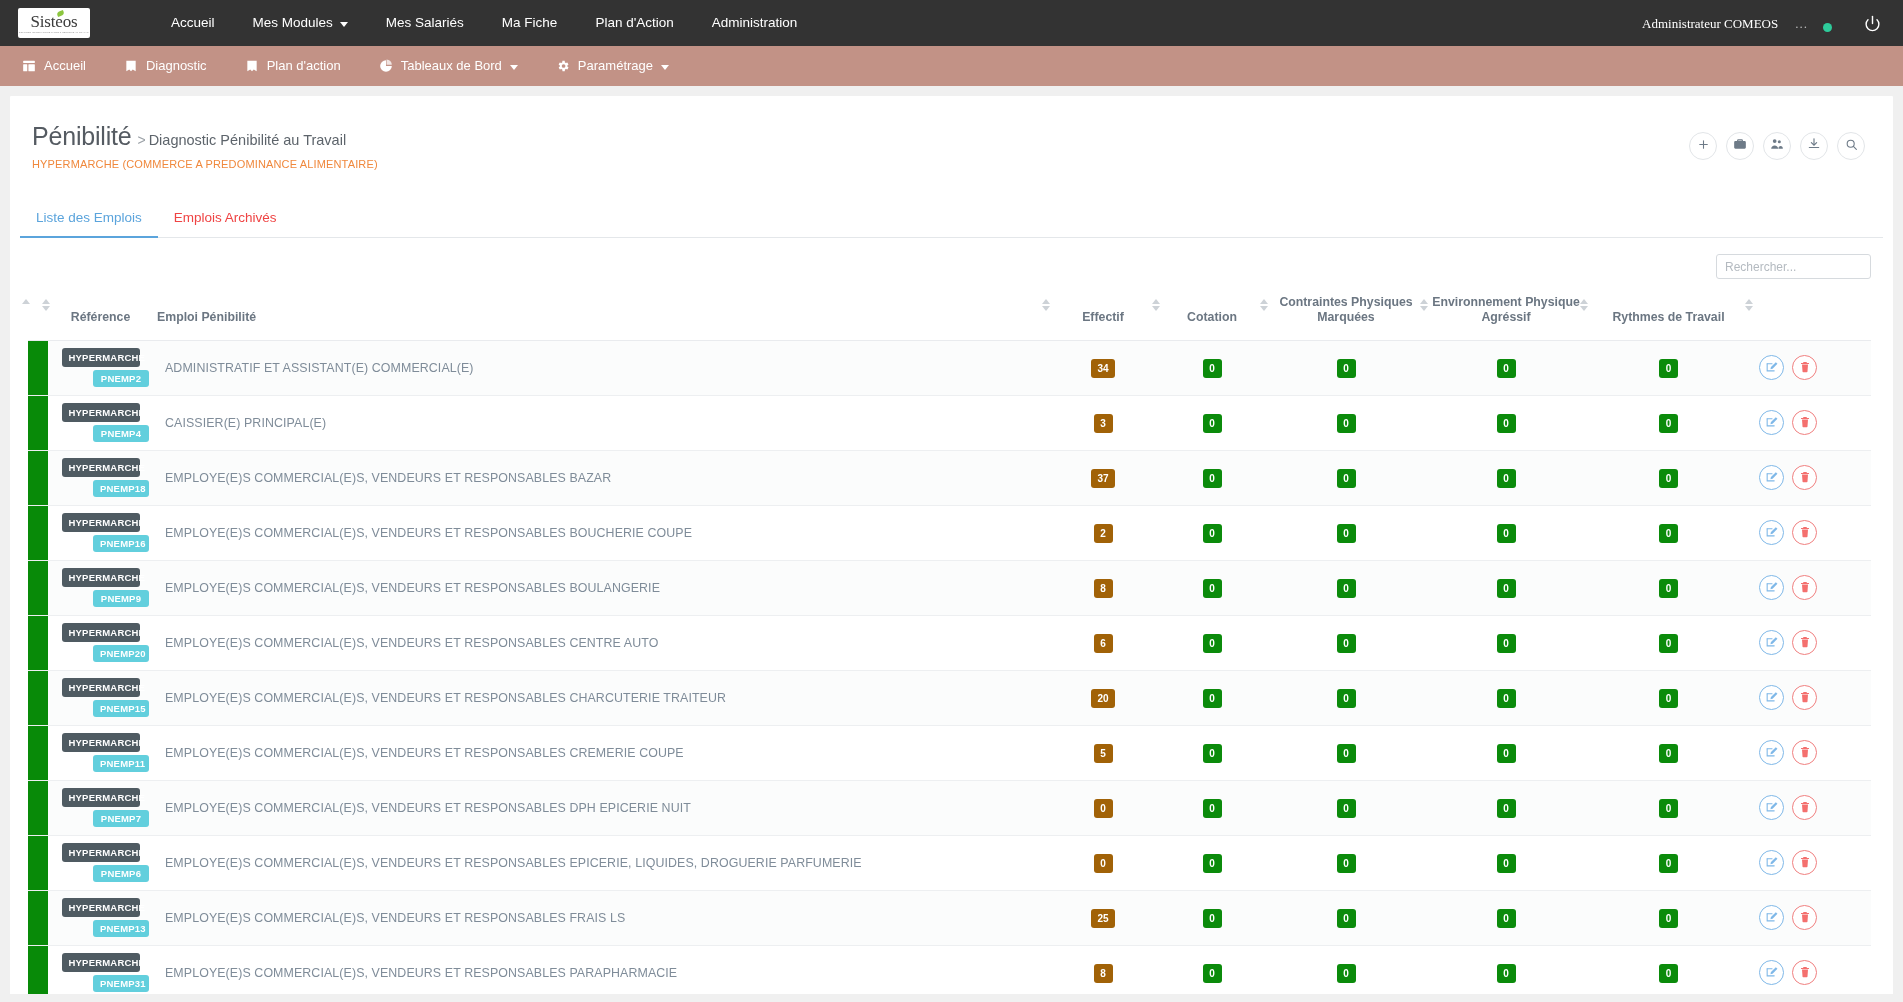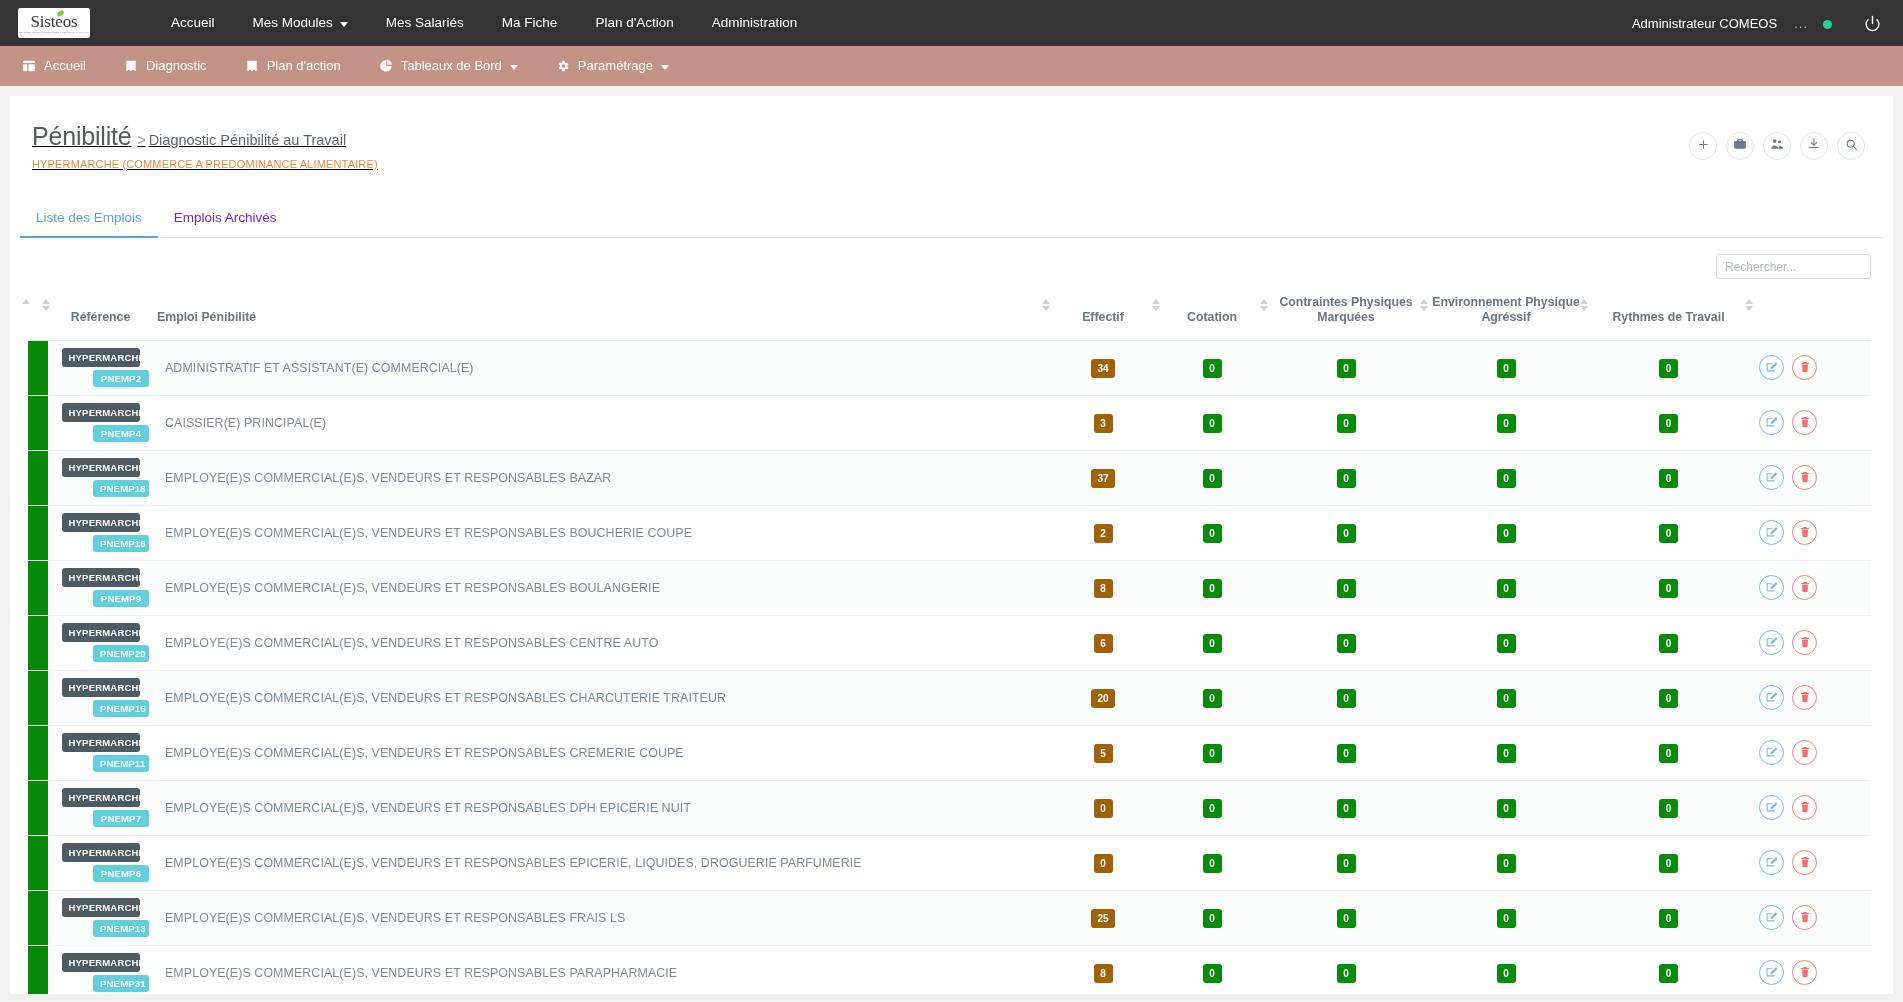--- a/index.html
+++ b/index.html
@@ -73,23 +73,24 @@
     display: inline-block;
     width: 0; height: 0;
     border-left: 4px solid transparent;
     border-right: 4px solid transparent;
     border-top: 5px solid #ffffff;
     margin-top: 2px;
   }
   .topnav-right {
     margin-left: auto;
     display: flex;
-    align-items: center;
+    align-items: flex-end;
     gap: 8px;
     padding-right: 4px;
+    font-family: Liberation Serif, serif;
   }
   .user-name { color: #ffffff; font-size: 13px; cursor: pointer; }
   .user-dots { color: #bbbbbb; font-size: 13px; margin-left: 9px; letter-spacing:1px; }
   .status-dot {
     width: 9px; height: 9px; border-radius: 50%;
     background: #2ecc9b; margin-left: 7px; margin-top: 3px;
   }
   .power-btn {
     margin-left: 24px;
     color: #ffffff;
@@ -131,21 +132,21 @@
     margin: 0 10px;
     min-height: 900px;
     position: relative;
     border-radius: 1px;
   }
   .card-head {
     display: flex;
     align-items: flex-start;
     padding: 26px 28px 0 22px;
   }
-  .title-block { flex: 1; text-decoration: underline; }
+  .title-block { flex: 1; }
   h1.page-title {
     font-size: 25px;
     font-weight: 400;
     color: #555b62;
     display: inline;
     letter-spacing: -0.2px;
   }
   .breadcrumb-sep { color: #9aa0a6; font-size: 14px; margin: 0 3px 0 6px; }
   .breadcrumb-txt { font-size: 14.5px; color: #5d646b; }
   .subtitle {
@@ -167,21 +168,21 @@
 
   
   .tabs {
     display: flex;
     margin: 30px 10px 0 10px;
     border-bottom: 1px solid #e4e7ea;
     padding-left: 0;
   }
   .tab {
     font-size: 13.5px;
-    color: #6d28d9;
+    color: #ef4444;
     padding: 10px 16px 11px 16px;
     cursor: pointer;
     margin-bottom: -1px;
   }
   .tab.active {
     color: #5ba4dc;
     border-bottom: 2px solid #5ba4dc;
   }
 
   

